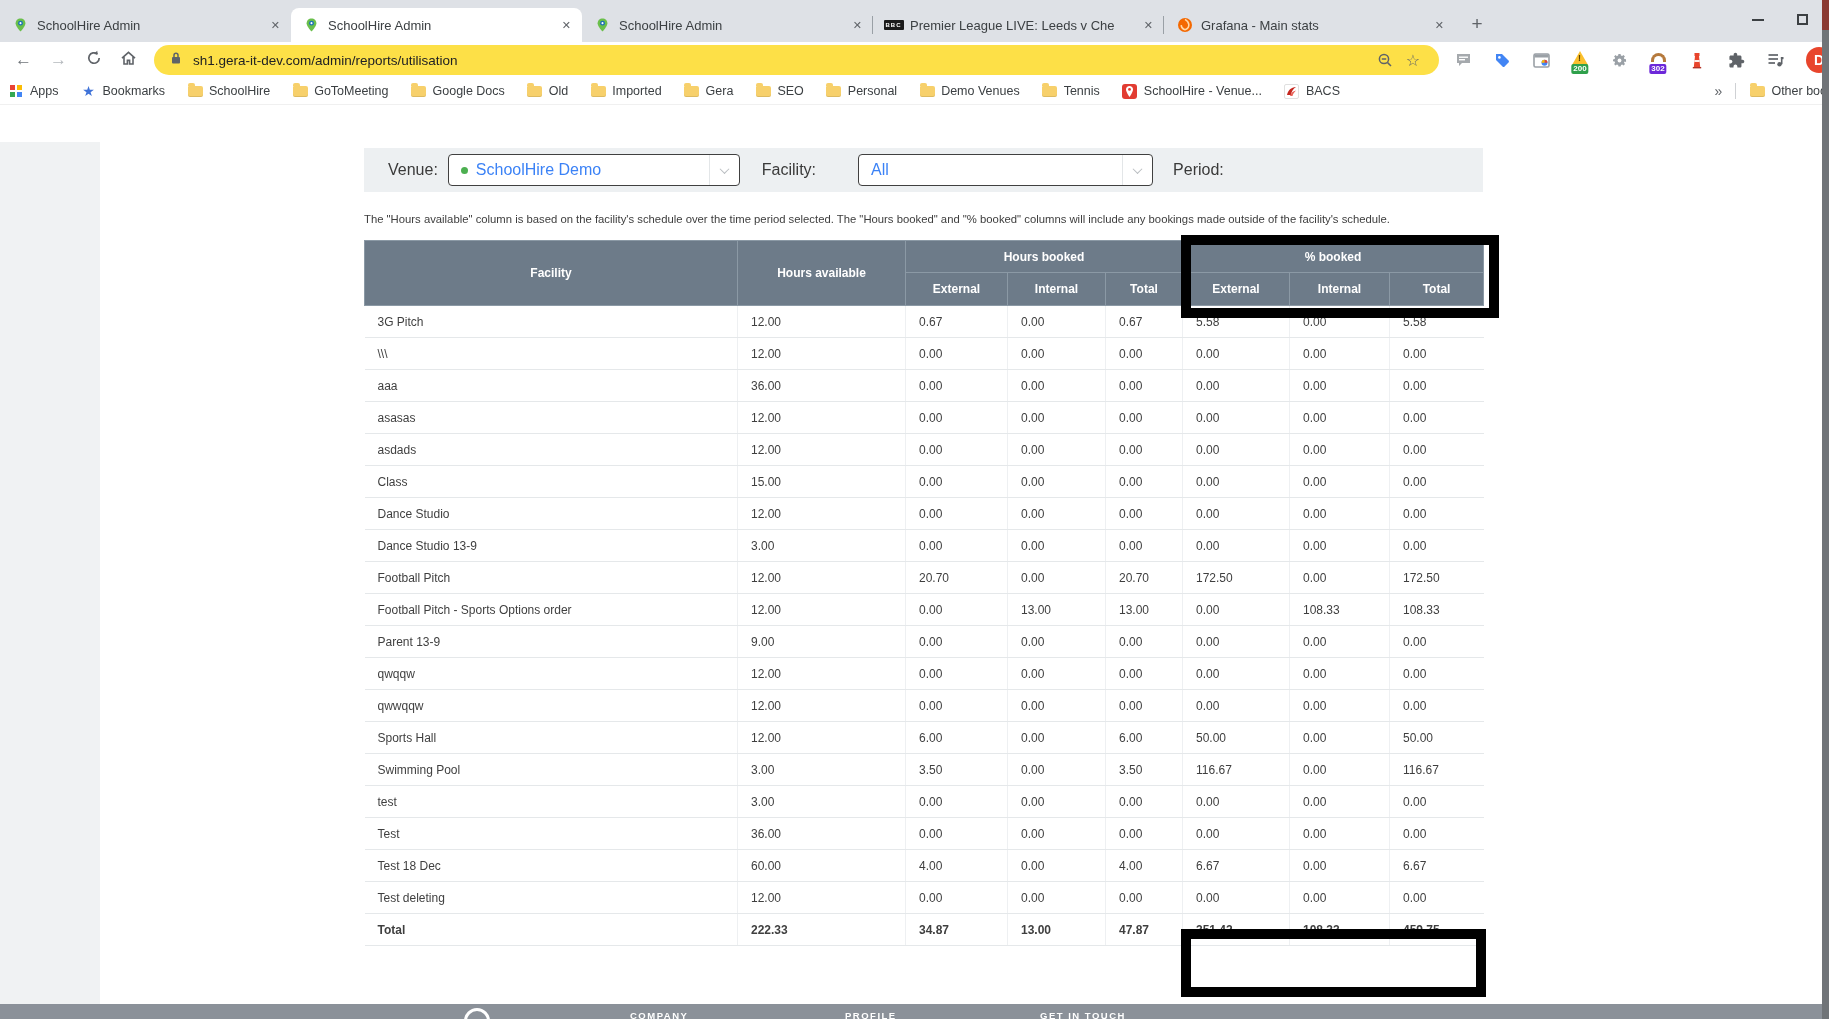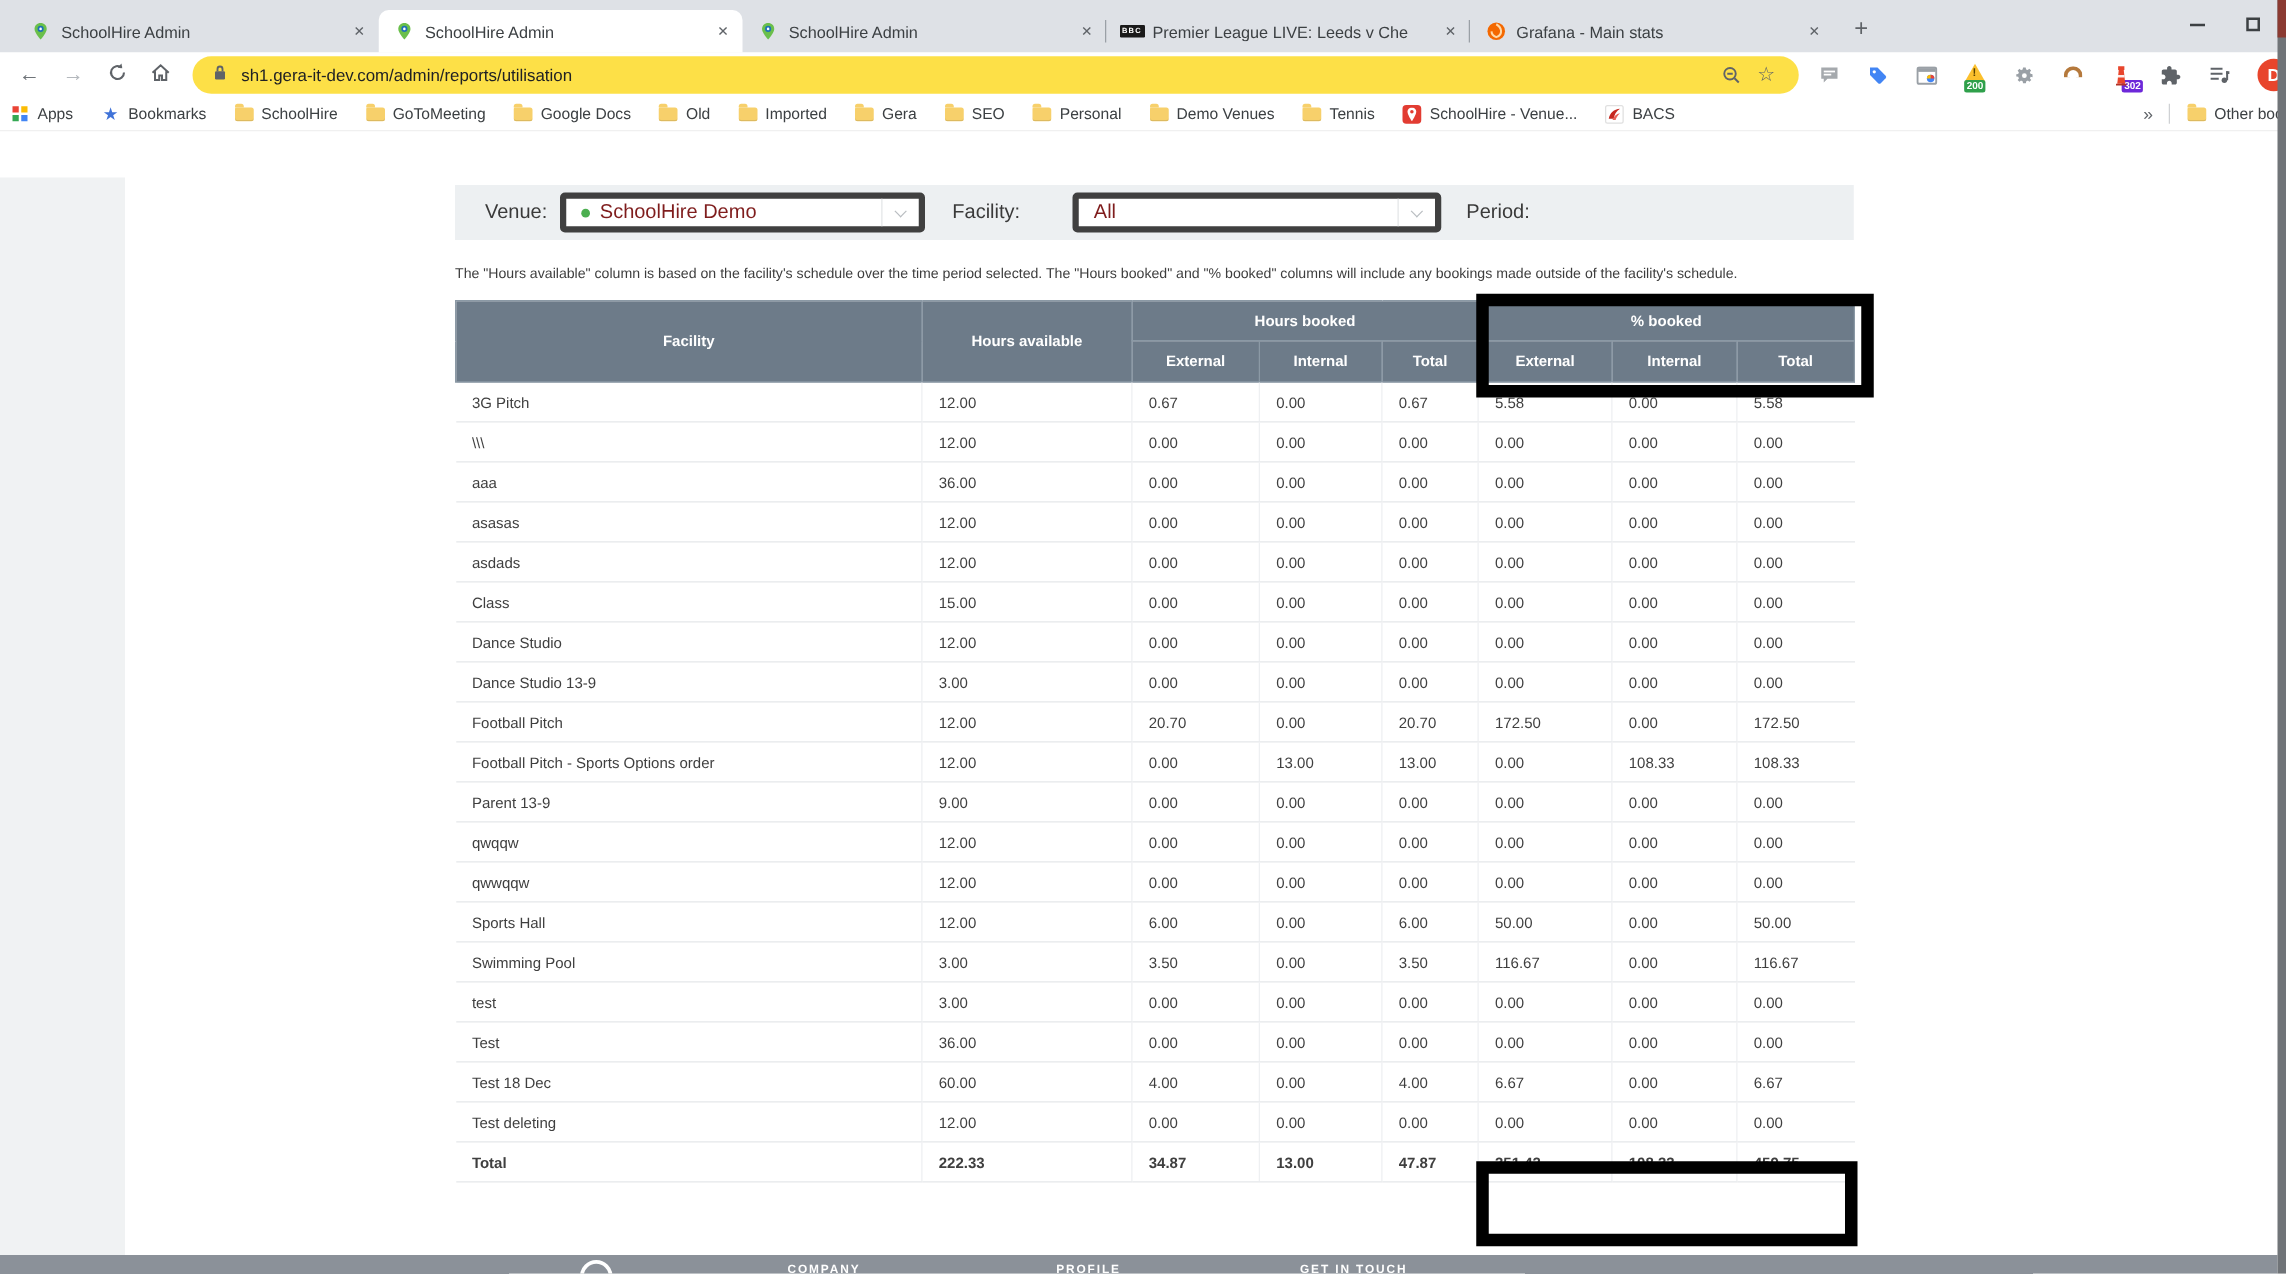--- a/index.html
+++ b/index.html
@@ -1,21 +1,21 @@
 <!DOCTYPE html>
 <html><head>
 <meta charset="utf-8">
 <style>
   *{margin:0;padding:0;box-sizing:border-box;}
   html,body{width:1829px;height:1019px;overflow:hidden;}
   body{position:relative;font-family:"Liberation Sans",sans-serif;background:#fff;color:#3f3f3f;}
 
   
   .tabbar{position:absolute;left:0;top:0;width:1829px;height:42px;background:#dee1e6;}
-  .tabstrip{position:absolute;left:12px;bottom:0;display:flex;align-items:flex-end;}
+  .tabstrip{position:absolute;left:0;bottom:0;display:flex;align-items:flex-end;}
   .tab{width:291px;height:34px;display:flex;align-items:center;gap:8px;padding:0 6px 0 12px;
        font-size:13px;color:#3c4043;position:relative;cursor:default;}
   .tab.active{background:#fff;border-radius:8px 8px 0 0;}
   .tab .fav{width:17px;height:17px;display:flex;align-items:center;justify-content:center;flex:0 0 auto;}
   .tab .ttl{flex:1;white-space:nowrap;overflow:hidden;}
   .tab .cls{font-size:11px;color:#5f6368;padding:2px 5px;}
   .tab.divr::after{content:'';position:absolute;right:0;top:8px;width:1px;height:18px;background:#9aa0a6;}
   .newtab{width:28px;height:28px;margin:0 0 4px 8px;display:flex;align-items:center;justify-content:center;
           font-size:19px;color:#5f6368;}
   .win-min{position:absolute;left:1752px;top:19px;width:12px;height:2px;background:#3c4043;}
@@ -27,21 +27,21 @@
   .nav-back{color:#6f7479;}
   .nav-fwd{color:#b4b8bd;}
   .url-pill{margin-left:8px;width:1285px;height:30px;background:#fde047;border-radius:15px;
             display:flex;align-items:center;padding:0 12px 0 16px;}
   .url-text{margin-left:11px;font-size:13.5px;color:#202124;flex:1;white-space:nowrap;overflow:hidden;}
   .pill-ico{width:28px;display:flex;align-items:center;justify-content:center;font-size:16px;color:#5f6368;}
   .ext-row{display:flex;align-items:center;gap:19px;margin-left:14px;}
   .ext{position:relative;width:20px;height:24px;display:flex;align-items:center;justify-content:center;}
   .badge{position:absolute;bottom:-2px;left:50%;transform:translateX(-50%);font-size:8px;font-weight:bold;
          color:#fff;background:#2fa04b;padding:0 2px;border-radius:2px;line-height:10px;white-space:nowrap;}
-  .badge.org{background:#6d28d9;margin-left:48px;}
+  .badge.org{background:#6d28d9;}
   .ico-warn{position:relative;width:0;height:0;border-left:8px solid transparent;border-right:8px solid transparent;
             border-bottom:14px solid #fbc02d;margin-bottom:4px;}
   .ico-warn::after{content:'!';position:absolute;left:-2px;top:2px;font-size:9px;font-weight:bold;color:#5d4300;}
   .ico-arch{width:15px;height:9px;border:3px solid #b5793c;border-bottom:none;border-radius:8px 8px 0 0;margin-bottom:5px;}
   .avatar{position:absolute;left:1806px;top:47px;width:26px;height:26px;border-radius:50%;background:#e8452c;
           color:#fff;font-weight:bold;font-size:14px;display:flex;align-items:center;justify-content:center;z-index:6;}
 
   .bmbar{position:absolute;left:0;top:78px;width:1829px;height:27px;background:#fff;display:flex;
          align-items:center;padding:0 2px 0 8px;font-size:12.5px;color:#3c4043;border-bottom:1px solid #f0f0f0;}
   .bm{display:flex;align-items:center;gap:6px;margin-right:22px;white-space:nowrap;}
@@ -60,22 +60,22 @@
   .ico-shred{width:15px;height:15px;background:#e23c32;border-radius:3px;display:flex;align-items:center;justify-content:center;}
   .ico-bacs{width:15px;height:15px;background:#fff;border:1px solid #e0e0e0;border-radius:2px;display:flex;
             align-items:center;justify-content:center;}
   .ico-bbc{background:#1a1a1a;color:#fff;font-size:6px;font-weight:bold;letter-spacing:1px;padding:2px;border-radius:1px;}
 
   
   .left-gray{position:absolute;left:0;top:142px;width:100px;height:862px;background:#f0f2f3;}
   .filters{position:absolute;left:364px;top:148px;width:1119px;height:44px;background:#edf0f2;
            display:flex;align-items:center;font-size:16px;color:#3a3a3a;}
   .flabel{margin-left:24px;}
-  .select{height:32px;background:#fff;border:5px solid #404040;border-radius:4px;display:flex;align-items:center;
-          padding-left:12px;position:relative;margin-left:10px;color:#7f1d1d;}
+  .select{height:32px;background:#fff;border:1px solid #404040;border-radius:4px;display:flex;align-items:center;
+          padding-left:12px;position:relative;margin-left:10px;color:#3b82f6;}
   .sel-venue{width:292px;}
   .sel-facility{width:295px;margin-left:42px;}
   .dot{width:7px;height:7px;border-radius:50%;background:#4caf50;margin-right:8px;flex:0 0 auto;}
   .chev{position:absolute;right:0;top:0;width:30px;height:100%;border-left:1px solid #e3e6e8;
         display:flex;align-items:center;justify-content:center;}
   .chev i{display:block;width:7px;height:7px;border-right:1.6px solid #b9bdc1;border-bottom:1.6px solid #b9bdc1;
         transform:rotate(45deg) translate(-1px,-1px);}
   .period-box{width:243px;height:32px;background:#fff;border:1px solid #d9dcde;border-radius:4px;margin-left:10px;
         display:flex;align-items:center;justify-content:center;color:#333;}
   .note{position:absolute;left:364px;top:213px;width:1160px;font-size:11.3px;color:#3d3d3d;}

